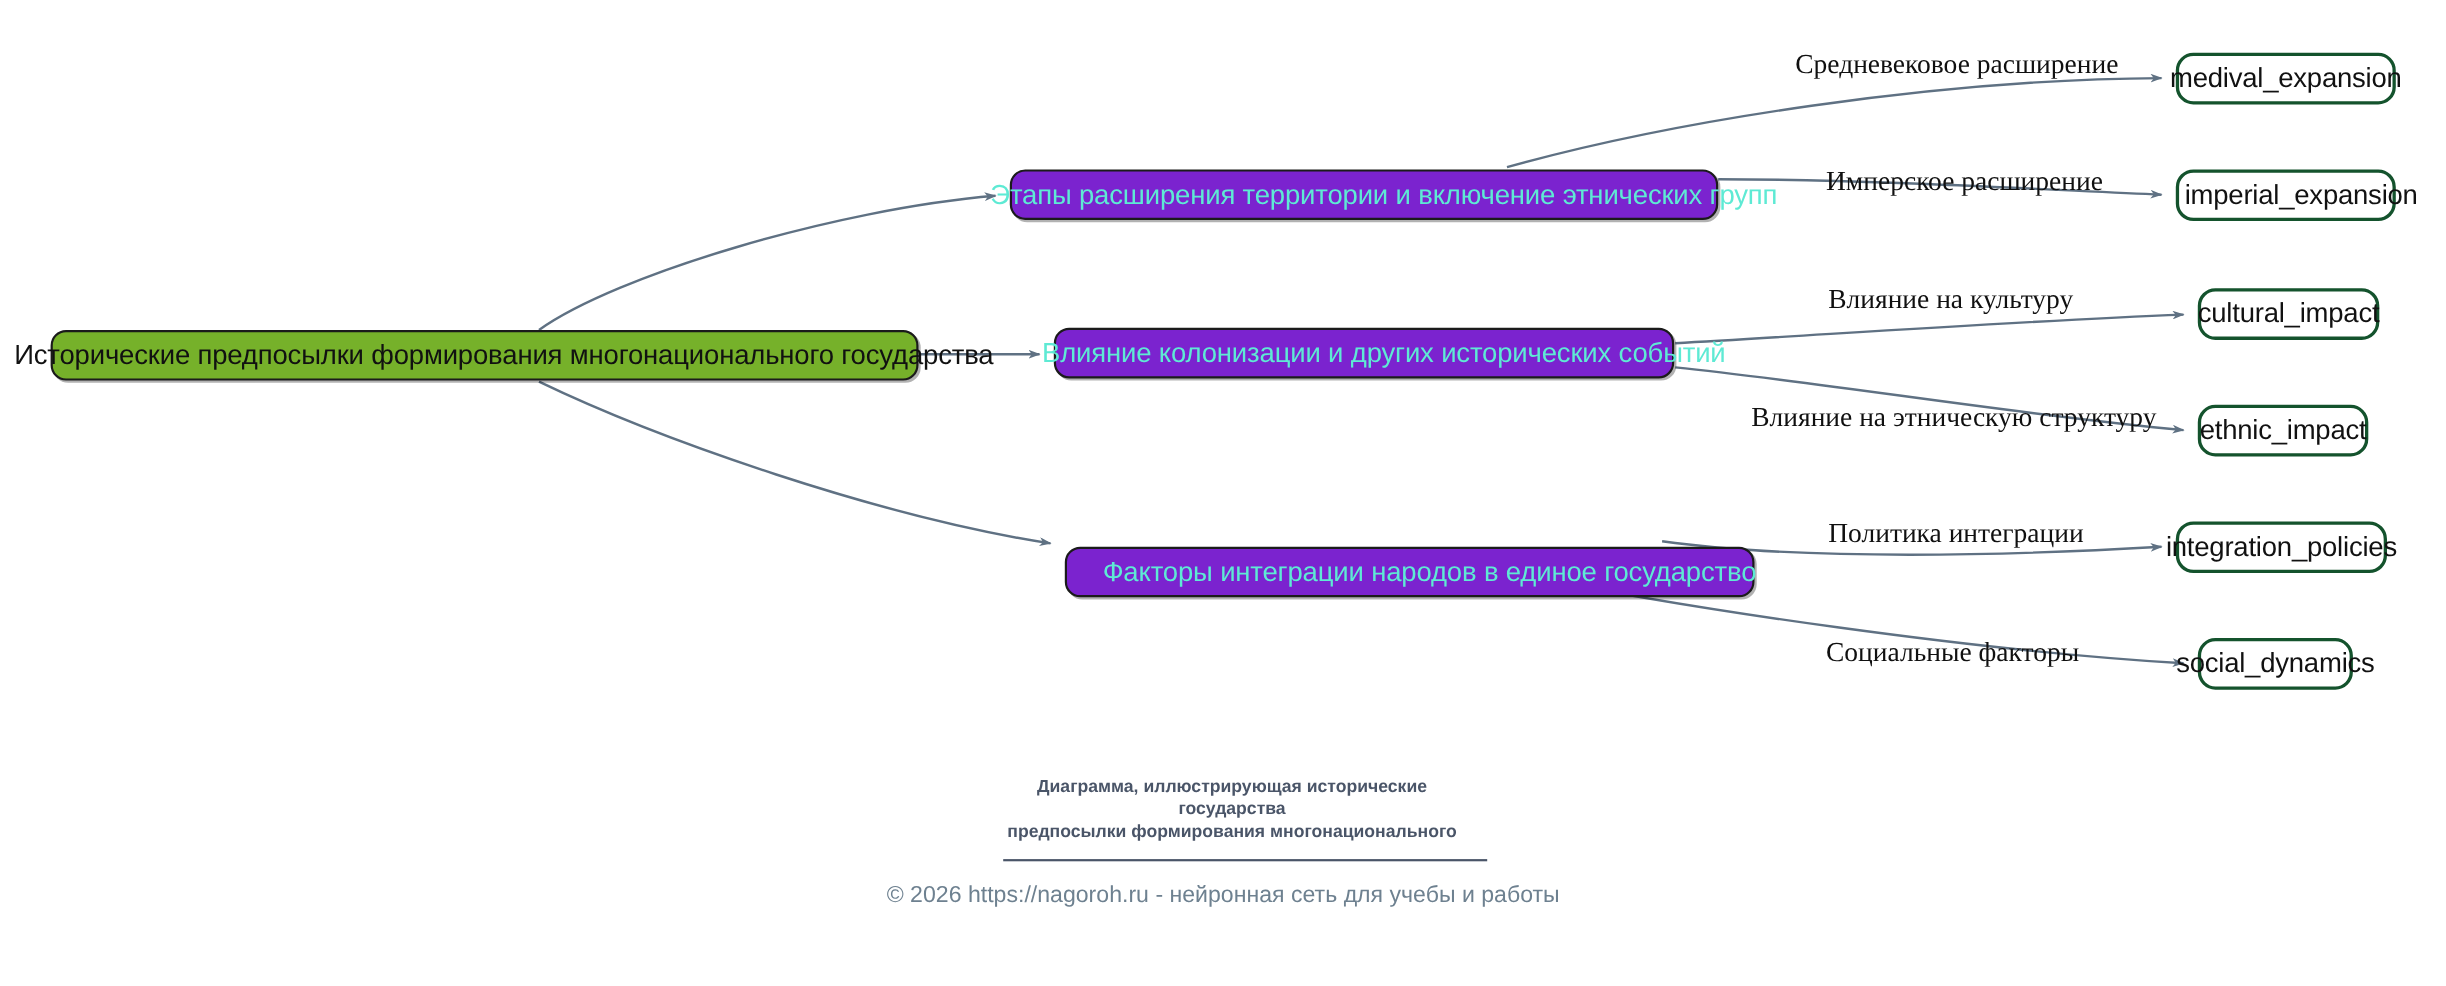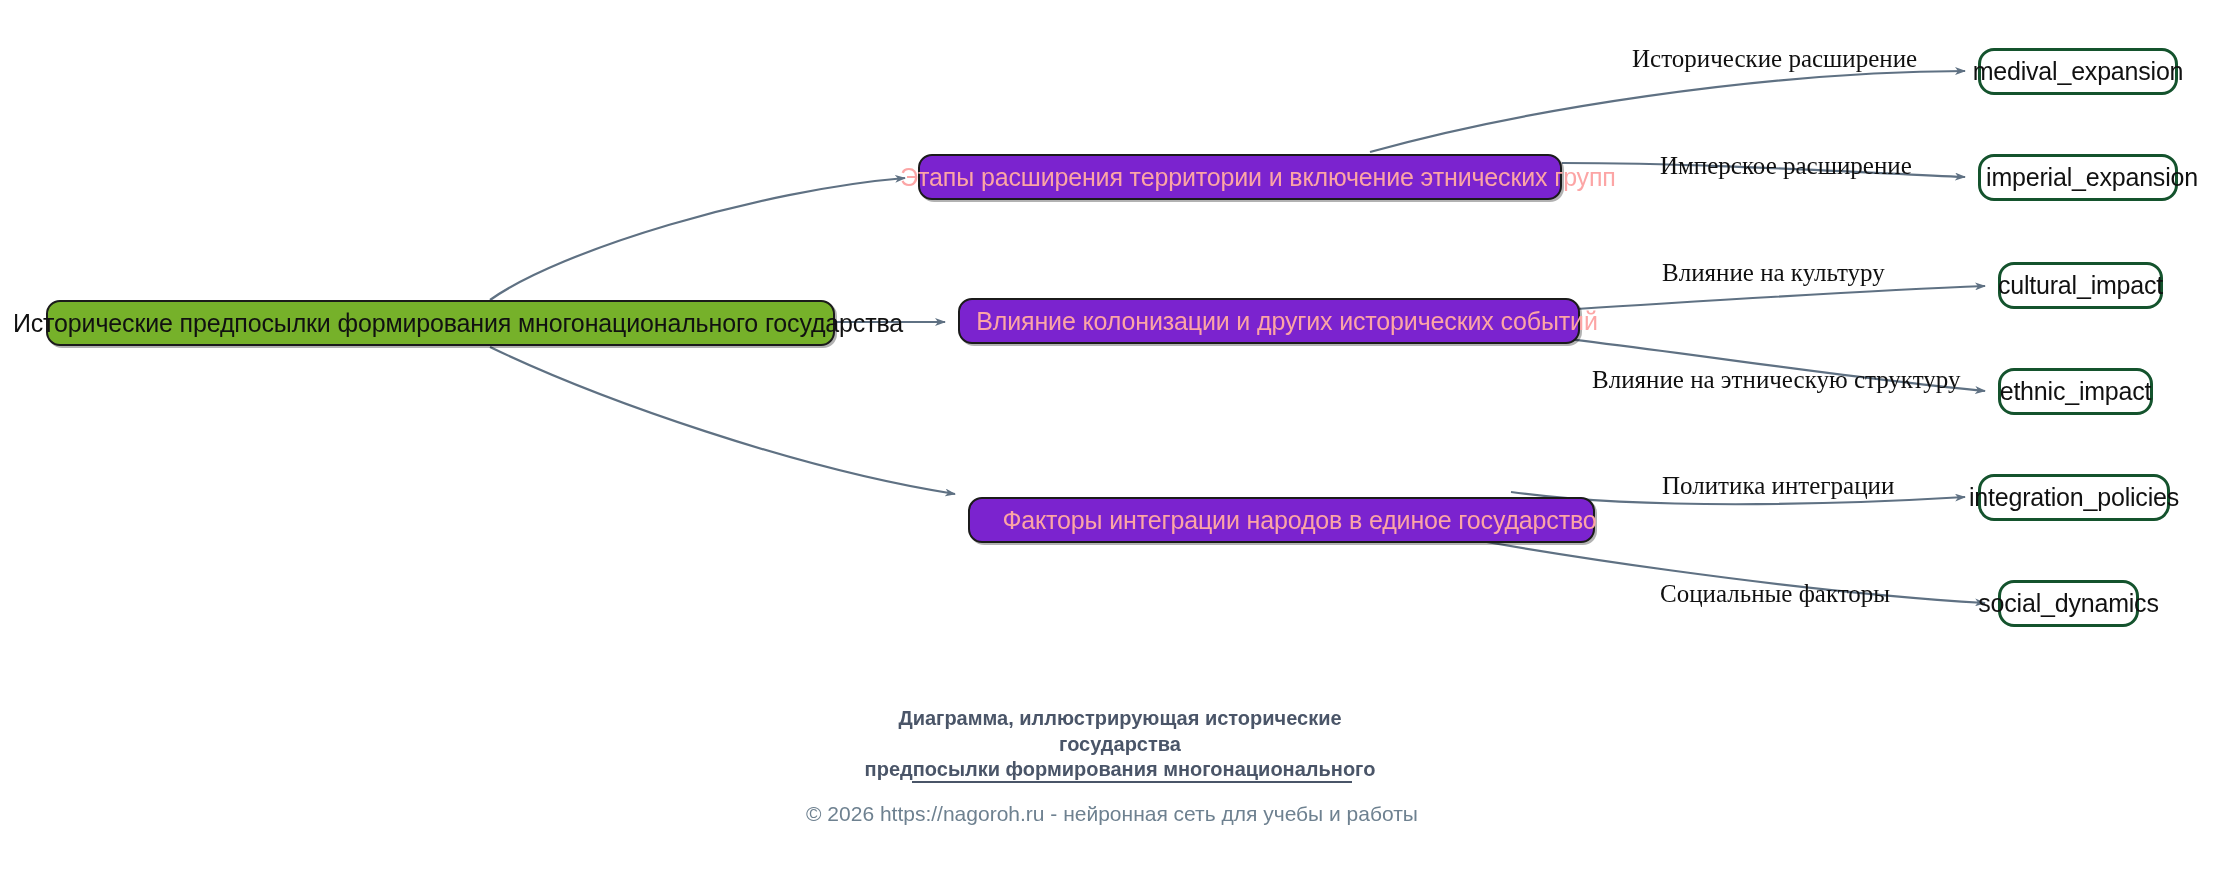--- a/index.html
+++ b/index.html
@@ -42,21 +42,21 @@
     font-size: 25px;
     letter-spacing: -0.15px;
     box-shadow: 2px 2px 0 rgba(0,0,0,0.30);
     padding-left: 35px;
   }
 
   .node-branch {
     background: #7b23cf;
     border: 2px solid #1b1b1b;
     border-radius: 14px;
-    color: #fca5a5;
+    color: #5eead4;
     font-size: 25px;
     letter-spacing: -0.15px;
     box-shadow: 2px 2px 0 rgba(0,0,0,0.30);
     padding-left: 36px;
   }
 
   .node-leaf {
     background: #ffffff;
     border: 3px solid #14532d;
     border-radius: 16px;
@@ -72,21 +72,21 @@
     font-size: 25px;
     color: #101010;
     white-space: nowrap;
   }
 
   
   .caption {
     position: absolute;
     text-align: center;
     color: #4a5568;
-    font-size: 20px;
+    font-size: 16px;
     font-weight: bold;
     line-height: 1.28;
   }
   .caption-rule {
     position: absolute;
     border-top: 2px solid #4a5568;
   }
   .footer {
     position: absolute;
     text-align: center;
@@ -128,24 +128,24 @@
 
   <div class="node node-branch" style="left:918px; top:154px; width:644px; height:46px;">
     <span>Этапы расширения территории и включение этнических групп</span>
   </div>
   <div class="node node-leaf" style="left:1978px; top:48px; width:200px; height:47px;">
     <span>medival_expansion</span>
   </div>
   <div class="node node-leaf" style="left:1978px; top:154px; width:200px; height:47px;padding-left:28px;">
     <span>imperial_expansion</span>
   </div>
-  <div class="edge-label" style="left:1632px; top:45px;">Исторические расширение</div>
+  <div class="edge-label" style="left:1632px; top:45px;">Средневековое расширение</div>
   <div class="edge-label" style="left:1660px; top:152px;">Имперское расширение</div>
 
-  <div class="node node-branch" style="left:958px; top:298px; width:622px; height:46px;">
+  <div class="node node-branch" style="left:958px; top:298px; width:564px; height:46px;">
     <span>Влияние колонизации и других исторических событий</span>
   </div>
   <div class="node node-leaf" style="left:1998px; top:262px; width:165px; height:47px;">
     <span>cultural_impact</span>
   </div>
   <div class="node node-leaf" style="left:1998px; top:368px; width:155px; height:47px;">
     <span>ethnic_impact</span>
   </div>
   <div class="edge-label" style="left:1662px; top:259px;">Влияние на культуру</div>
   <div class="edge-label" style="left:1592px; top:366px;">Влияние на этническую структуру</div>

